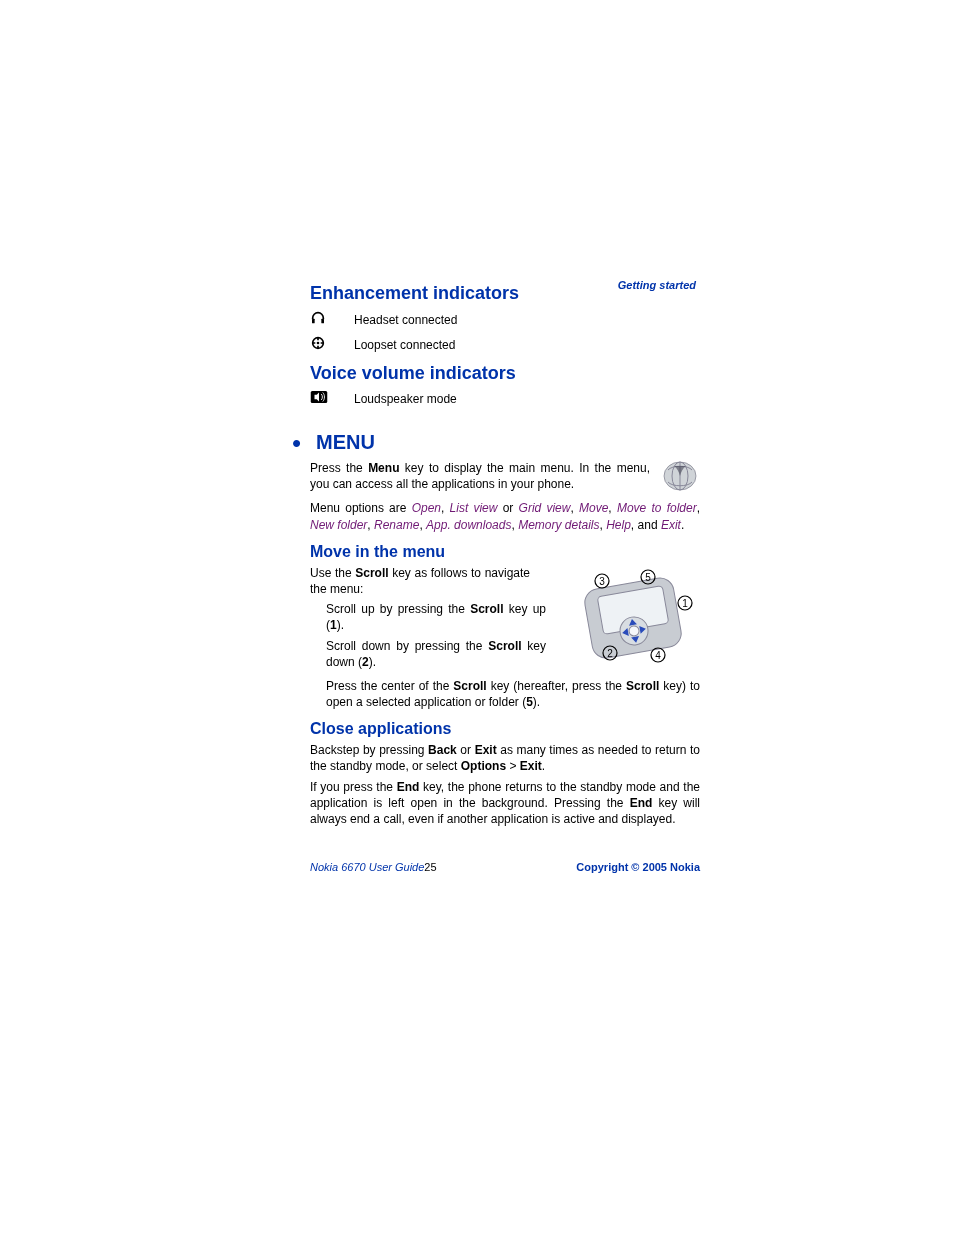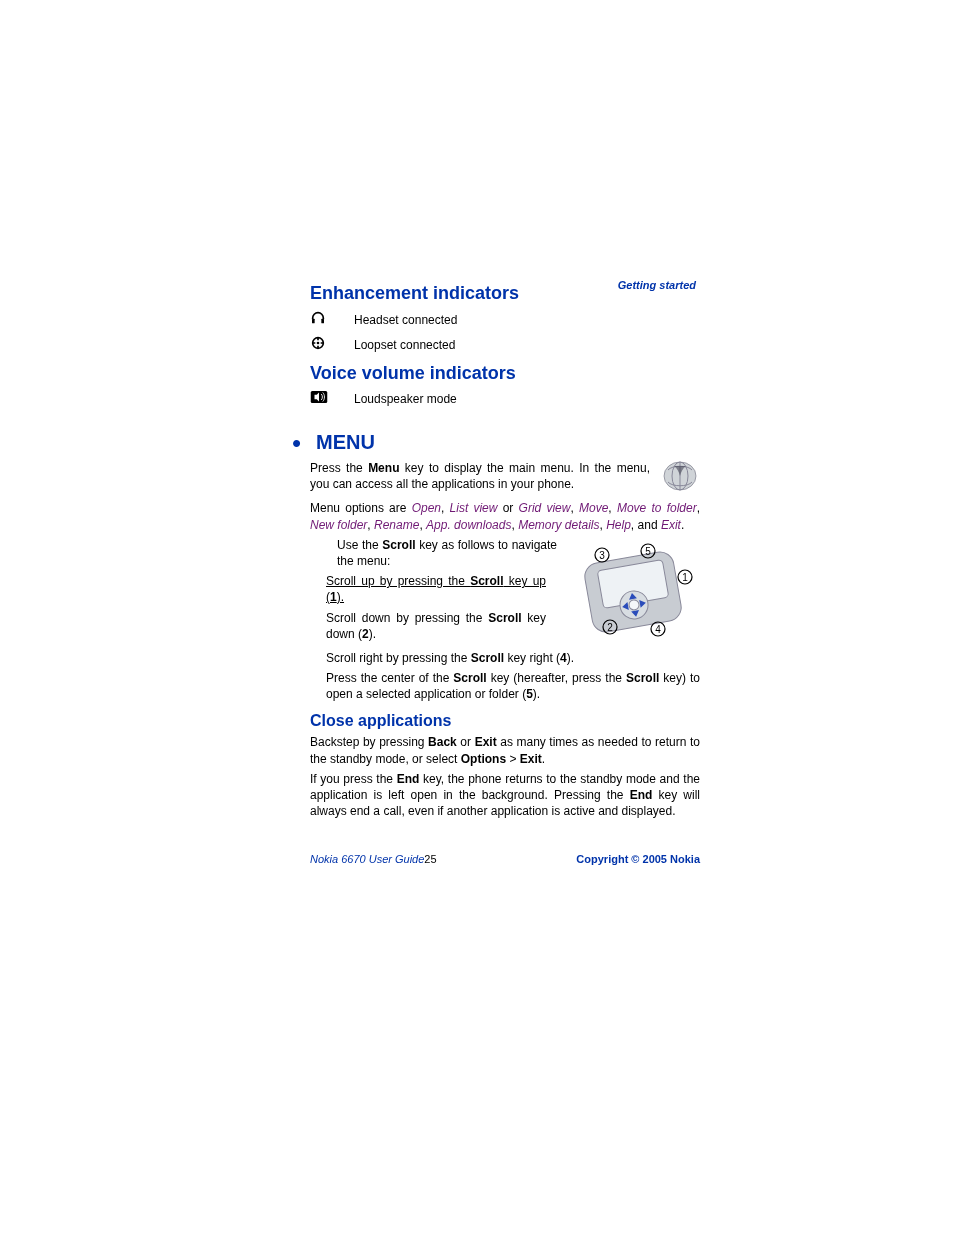--- a/index.html
+++ b/index.html
@@ -170,20 +170,21 @@
 
     <p class="body">
       <span>Press the </span><b>Menu</b><span> key to display the main menu. In the menu, you can access all the applications in your phone.</span>
     </p>
     <div class="clear"></div>
 
     <p class="body">
       <span>Menu options are </span><span class="ital-link">Open</span>, <span class="ital-link">List view</span><span> or </span><span class="ital-link">Grid view</span>, <span class="ital-link">Move</span>, <span class="ital-link">Move to folder</span>, <span class="ital-link">New folder</span>, <span class="ital-link">Rename</span>, <span class="ital-link">App. downloads</span>, <span class="ital-link">Memory details</span>, <span class="ital-link">Help</span><span>, and </span><span class="ital-link">Exit</span>.
     </p>
 
+    <h3 class="sub">Move in the menu</h3>
 
     <div class="scroll-image">
       <svg width="130" height="100" viewBox="0 0 130 100">
         <rect x="18" y="20" width="90" height="70" rx="14" fill="#c8ccd2" stroke="#889" transform="rotate(-10 63 55)"></rect>
         <rect x="30" y="28" width="66" height="38" rx="4" fill="#eef2f5" stroke="#889" transform="rotate(-10 63 47)"></rect>
         <g transform="rotate(-10 63 62)">
           <circle cx="63" cy="68" r="14" fill="#d8dde2" stroke="#889"></circle>
           <circle cx="63" cy="68" r="5" fill="#f5f7fa" stroke="#889"></circle>
           <path d="M63 56l-4 6h8zM63 80l-4-6h8zM51 68l6-4v8zM75 68l-6-4v8z" fill="#2a4cba"></path>
         </g>
@@ -193,34 +194,31 @@
           <text x="40" y="94" font-size="10" text-anchor="middle">2</text>
         <circle cx="32" cy="18" r="7" fill="none" stroke="#000" stroke-width="1.2"></circle>
           <text x="32" y="22" font-size="10" text-anchor="middle">3</text>
         <circle cx="88" cy="92" r="7" fill="none" stroke="#000" stroke-width="1.2"></circle>
           <text x="88" y="96" font-size="10" text-anchor="middle">4</text>
         <circle cx="78" cy="14" r="7" fill="none" stroke="#000" stroke-width="1.2"></circle>
           <text x="78" y="18" font-size="10" text-anchor="middle">5</text>
       </svg>
     </div>
 
-    <p class="body" style="max-width:220px;margin-left:27px;">
+    <p class="body" style="max-width:220px;">
       <span>Use the </span><b>Scroll</b><span> key as follows to navigate the menu:</span>
     </p>
 
-    <p class="body indent" style="max-width:220px;text-decoration:underline;">
+    <p class="body indent" style="max-width:220px;">
       <span>Scroll up by pressing the </span><b>Scroll</b><span> key up (</span><b>1</b><span>).</span>
     </p>
     <p class="body indent" style="max-width:220px;">
       <span>Scroll down by pressing the </span><b>Scroll</b><span> key down (</span><b>2</b><span>).</span>
     </p>
     <div class="clear"></div>
-    <p class="body indent">
-      <span>Scroll right by pressing the </span><b>Scroll</b><span> key right (</span><b>4</b><span>).</span>
-    </p>
     <p class="body indent">
       <span>Press the center of the </span><b>Scroll</b><span> key (hereafter, press the </span><b>Scroll</b><span> key) to open a selected application or folder (</span><b>5</b><span>).</span>
     </p>
 
     <h3 class="sub">Close applications</h3>
 
     <p class="body">
       <span>Backstep by pressing </span><b>Back</b><span> or </span><b>Exit</b><span> as many times as needed to return to the standby mode, or select </span><b>Options</b><span> &gt; </span><b>Exit</b><span>.</span>
     </p>
     <p class="body">

